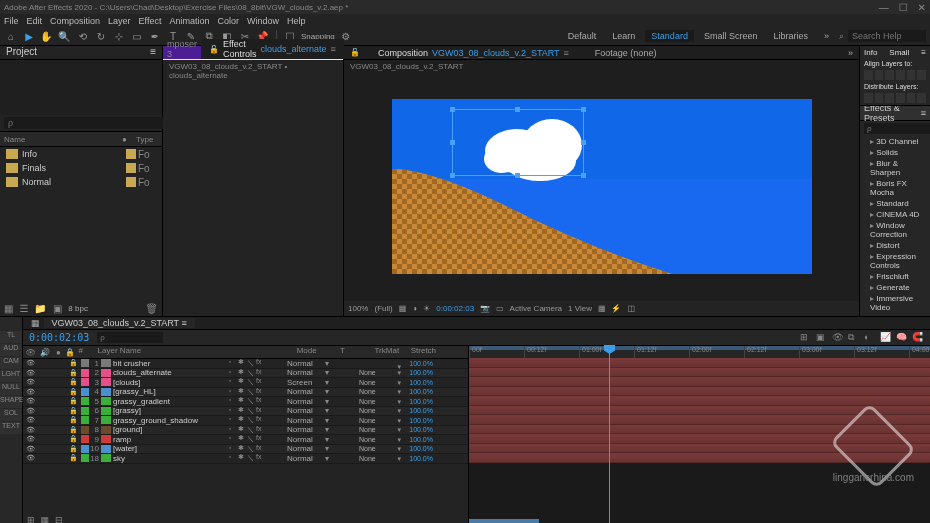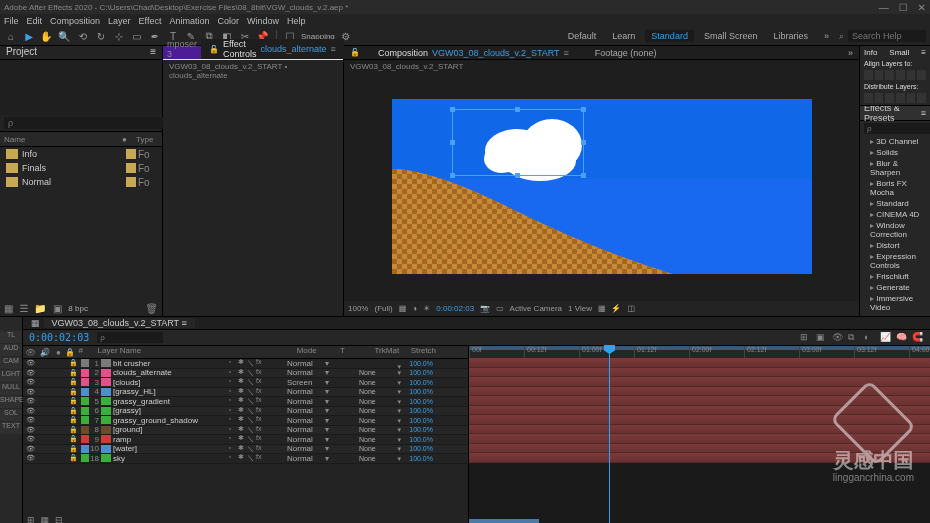--- a/index.html
+++ b/index.html
@@ -710,15 +710,14 @@
         <div class="scroll-area">
             <div class="scroll-thumb"></div>
           </div>
       </div>
     </div>
   </div>
 </div>
 
 <div class="watermark">
   <div class="wm-logo"></div>
-  <div class="wm-text">灵感中国</div>
   <div class="wm-sub">linggancrhina.com</div>
 </div>
 
 </body></html>

